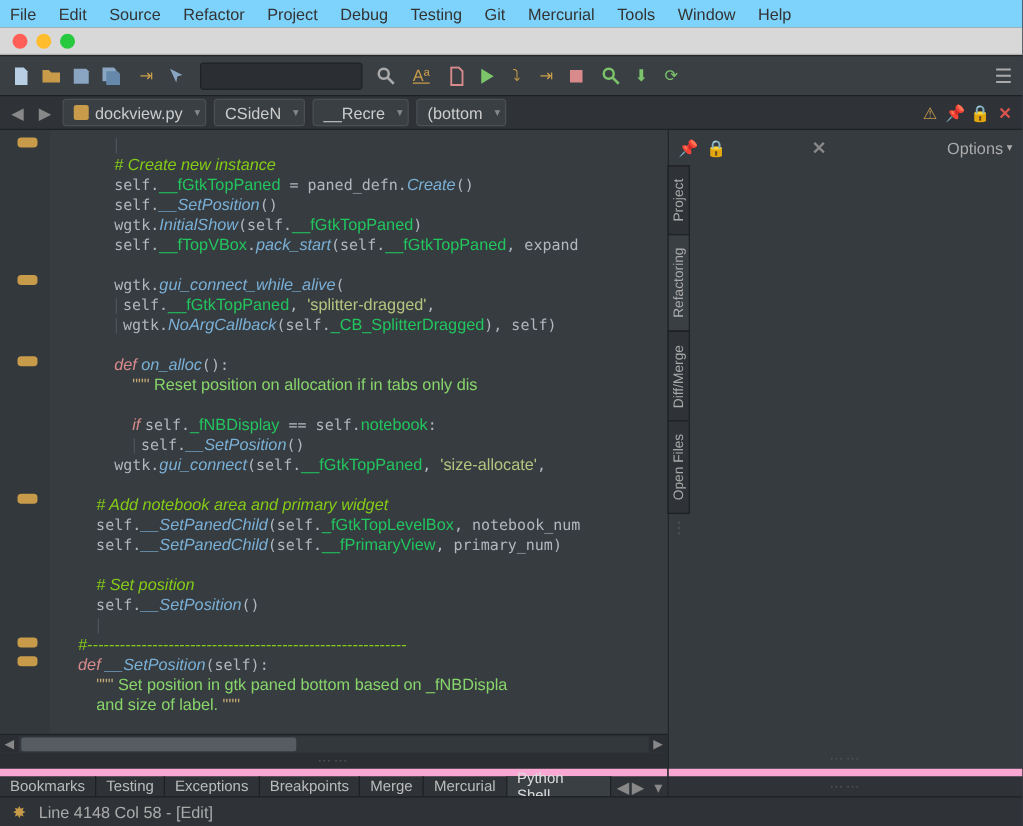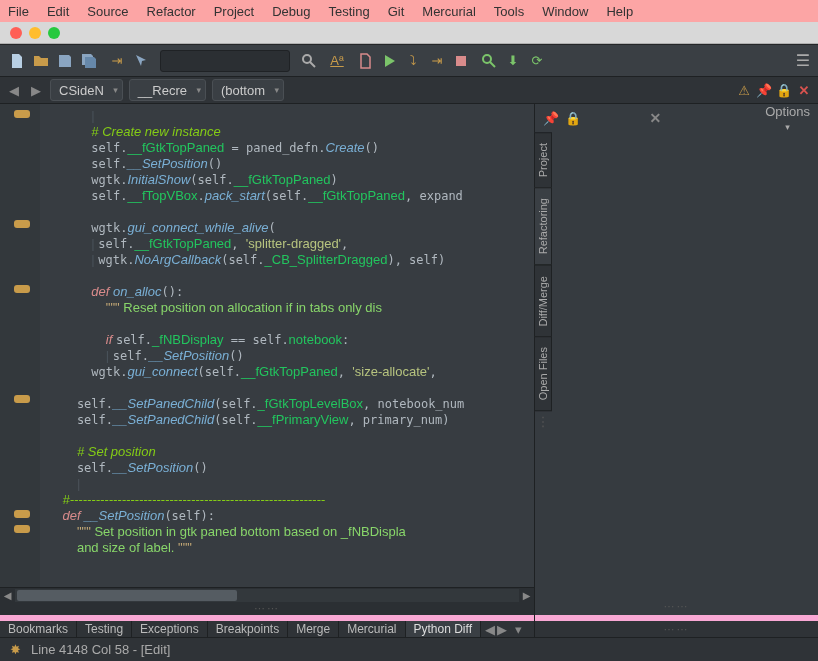--- a/index.html
+++ b/index.html
@@ -1,19 +1,19 @@
 <!DOCTYPE html>
 <html><head>
 <meta charset="utf-8">
 <style>
 * { margin: 0; padding: 0; box-sizing: border-box; font-family: -apple-system, "Lucida Grande", sans-serif; font-size: 13px; }
 body { width: 818px; height: 661px; background: #3a3f44; color: #aaa; overflow: hidden; display: flex; flex-direction: column; }
 
 
-.menubar { background: #fca5a5; display: flex; padding: 3px 8px; gap: 18px; color: #333; height: 22px; align-items: center; }
+.menubar { background: #7dd3fc; display: flex; padding: 3px 8px; gap: 18px; color: #333; height: 22px; align-items: center; }
 .menubar span { cursor: default; }
 
 
 .titlebar { background: #d8d8d8; height: 22px; display: flex; align-items: center; position: relative; border-bottom: 1px solid #b0b0b0; }
 .traffic { display: flex; gap: 7px; padding-left: 10px; }
 .dot { width: 12px; height: 12px; border-radius: 50%; }
 .dot.r { background: #ff5f56; }
 .dot.y { background: #ffbd2e; }
 .dot.g { background: #27c93f; }
 .titlebar-title { position: absolute; left: 0; right: 0; text-align: center; color: #444; pointer-events: none; }
@@ -36,21 +36,21 @@
 .mini-icons { display: flex; gap: 4px; margin-left: auto; align-items: center; }
 .mini-icons span { width: 16px; text-align: center; cursor: pointer; }
 .close-x { color: #d9534f; font-weight: bold; }
 
 
 .mainarea { flex: 1; display: flex; min-height: 0; }
 .editor-pane { width: 534px; display: flex; flex-direction: column; min-height: 0; }
 .right-pane { flex: 1; display: flex; flex-direction: column; background: #363b40; border-left: 1px solid #1e2123; }
 .right-header { height: 28px; display: flex; align-items: center; padding: 0 8px; gap: 8px; color: #aaa; }
 .right-header .pin-area { display:flex; gap:6px; }
-.options-btn { margin-left: auto; cursor: pointer; font-size: 13px; display:flex; align-items:center; gap:3px;flex-direction:column; }
+.options-btn { margin-left: auto; cursor: pointer; font-size: 13px; display:flex; align-items:center; gap:3px; }
 .right-close { color: #888; cursor: pointer; font-size: 14px; font-weight: bold; }
 .right-body { flex: 1; position: relative; }
 .vtabs { position: absolute; left: -1px; top: 0; display: flex; flex-direction: column; }
 .vtab { background: #2f3337; border: 1px solid #1e2123; writing-mode: vertical-rl; transform: rotate(180deg); padding: 10px 2px; font-size: 11px; color: #aaa; margin-bottom: -1px; cursor: pointer; }
 .vtab.active { background: #3a3f44; }
 .right-footer-dots { text-align:center; color:#555; font-size:11px; letter-spacing:2px; padding:2px 0; }
 
 
 .editor-wrap { flex: 1; display: flex; min-height: 0; background: #2f3337; }
 .gutter { width: 40px; background: #33383c; position: relative; }
@@ -178,20 +178,23 @@
     <span class="tb-icon" style="color:#7bc46a">⬇</span>
     <span class="tb-icon" style="color:#7bc46a">⟳</span>
   </div>
   <div class="spacer"></div>
   <span class="hamburger">☰</span>
 </div>
 
 <div class="tabrow">
   <span class="nav-arrow">◀</span>
   <span class="nav-arrow">▶</span>
+  <div class="dropdown file">
+      <span>dockview.py</span>
+    </div>
   <div class="dropdown">
       <span>CSideN</span>
     </div>
   <div class="dropdown">
       <span>__Recre</span>
     </div>
   <div class="dropdown">
       <span>(bottom</span>
     </div>
   <div class="mini-icons">
@@ -225,20 +228,21 @@
       <span class="indent-g">| </span>self.<span class="sf">__fGtkTopPaned</span>, <span class="s">'splitter-dragged'</span>,
       <span class="indent-g">| </span>wgtk.<span class="f">NoArgCallback</span>(self.<span class="sf">_CB_SplitterDragged</span>), self)
       
       <span class="k">def </span><span class="f">on_alloc</span>():
         <span class="ds">"""</span><span class="hl-comment"> Reset position on allocation if in tabs only dis</span>
         
         <span class="k">if </span>self.<span class="sf">_fNBDisplay</span> == self.<span class="sf">notebook</span>:
         <span class="indent-g">| </span>self.<span class="f">__SetPosition</span>()
       wgtk.<span class="f">gui_connect</span>(self.<span class="sf">__fGtkTopPaned</span>, <span class="s">'size-allocate'</span>,
     
+    <span class="c"># Add notebook area and primary widget</span>
     self.<span class="f">__SetPanedChild</span>(self.<span class="sf">_fGtkTopLevelBox</span>, notebook_num
     self.<span class="f">__SetPanedChild</span>(self.<span class="sf">__fPrimaryView</span>, primary_num)
     
     <span class="c"># Set position</span>
     self.<span class="f">__SetPosition</span>()
     <span class="indent-g">|</span>
   <span class="c">#-----------------------------------------------------------</span>
   <span class="k">def </span><span class="f">__SetPosition</span>(self):
     <span class="ds">"""</span><span class="hl-comment"> Set position in gtk paned bottom based on _fNBDispla</span>
     <span class="hl-comment">and size of label. </span><span class="ds">"""</span>
@@ -253,21 +257,21 @@
       <span class="arrow">▶</span>
     </div>
     <div class="col-dots">⋯⋯</div>
     <div class="bottom-tabs" id="btabs">
     <div class="btab">Bookmarks</div>
         <div class="btab">Testing</div>
         <div class="btab">Exceptions</div>
         <div class="btab">Breakpoints</div>
         <div class="btab">Merge</div>
         <div class="btab">Mercurial</div>
-        <div class="btab active">Python Diff</div>
+        <div class="btab active">Python Shell</div>
         <div class="btab-arrows">
           <span>◀</span>
           <span>▶</span> 
           <span style="margin-left:6px">▾</span>
         </div>
       </div>
   </div>
 
   <div class="right-pane">
     <div class="right-header">

